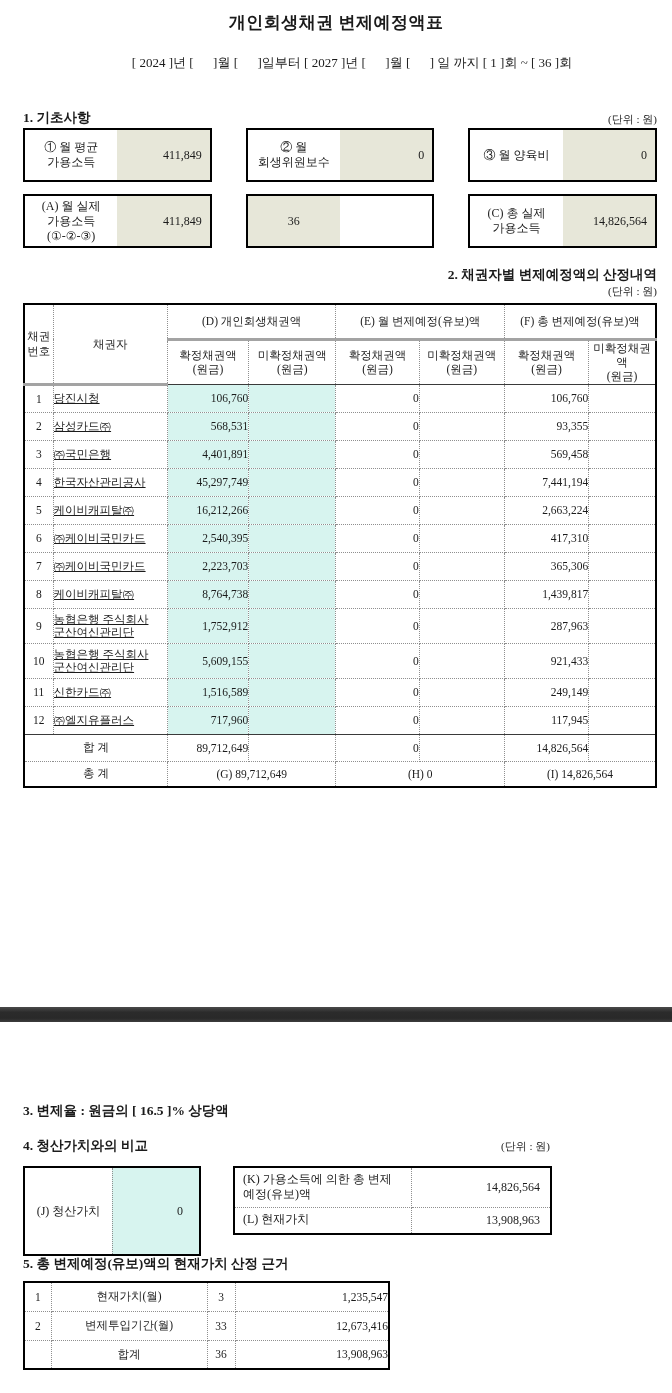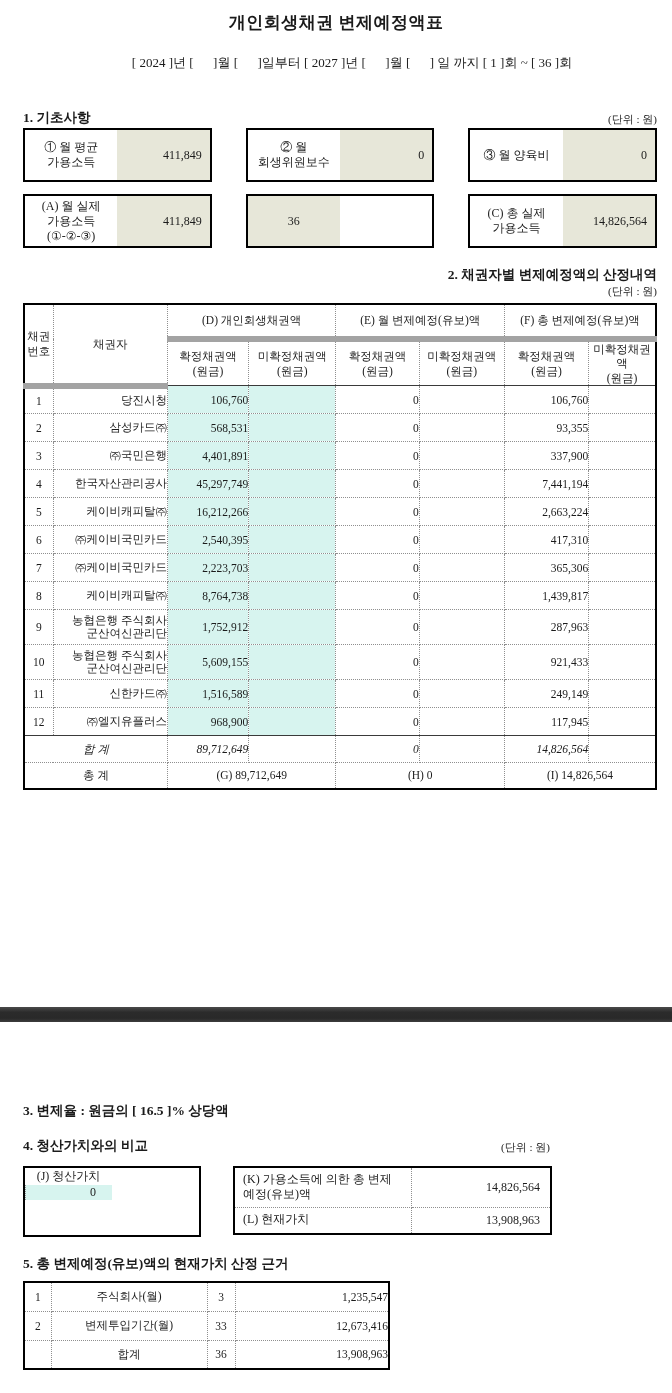--- a/index.html
+++ b/index.html
@@ -29,38 +29,38 @@
   .infobox .val { width:50%; background:#e7e7d9; display:flex; align-items:center;
     justify-content:flex-end; padding-right:8px; font-size:12px; }
   .infobox .val.center { justify-content:center; padding-right:0; }
 
   
   table { border-collapse:collapse; table-layout:fixed; }
   table.main { position:absolute; top:303px; left:23px; width:634px;
     border:2px solid #000; font-size:11.5px; }
   table.main th, table.main td { border:1px dotted #8f8f8f; padding:0; overflow:hidden; }
   table.main th { font-weight:normal; text-align:center; white-space:pre-line; line-height:1.25; }
-  tr.grouphead th { height:35px; border-bottom:6px solid #a3a3a3;margin-top:30px; }
+  tr.grouphead th { height:35px; border-bottom:3px solid #a3a3a3;margin-top:30px; }
   tr.subhead th { height:35px; border-bottom:1px solid #3a3a3a; }
   tr.datarow td { height:28px; }
   tr.tall td { height:35px; }
   tr.lastdata td { border-bottom:1px solid #3a3a3a; }
-  tr.sumrow td { height:27px;font-style:italic; }
+  tr.sumrow td { height:27px; }
   tr.totalrow td { height:26px; text-align:center;margin-top:11px; }
   td.center { text-align:center; }
-  td.creditor { text-align:right; white-space:pre-line; line-height:1.12; }
+  td.creditor { text-align:left; white-space:pre-line; line-height:1.12;text-decoration:underline; }
   td.num { text-align:right; padding-right:9px; }
   td.cyan { background:#d7f4ef; }
 
   .page-sep { position:absolute; top:1007px; left:0; width:672px; height:15px;
     background:linear-gradient(180deg,#4a4a4a,#2b2b2b 35%,#292929 75%,#3c3c3c); }
 
   
-  .jbox { position:absolute; top:1166px; left:23px; width:178px; height:71px;
-    border:2px solid #000; display:flex; background:#fff;flex-direction:column; }
+  .jbox { position:absolute; top:1166px; left:23px; width:178px; height:90px;
+    border:2px solid #000; display:flex; background:#fff; }
   .jbox .lbl { width:50%; display:flex; align-items:center; justify-content:center; font-size:12px; }
   .jbox .val { width:50%; background:#d7f4ef; border-left:1px dotted #8f8f8f;
     display:flex; align-items:center; justify-content:flex-end; padding-right:16px; font-size:12px; }
   table.kl { position:absolute; top:1166px; left:233px; width:317px;
     border:2px solid #000; font-size:12px; }
   table.kl td { border:1px dotted #8f8f8f; padding:0; }
   table.kl td.lbl { padding-left:8px; white-space:pre-line; line-height:1.3; text-align:left; }
   table.kl td.num { text-align:right; padding-right:10px; }
   tr.krow td { height:40px; }
   tr.lrow td { height:27px;margin-left:39px; }
@@ -174,21 +174,21 @@
       <td class="num">93,355</td>
       <td class="num"></td>
     </tr>
     <tr class="datarow">
       <td class="center">3</td>
       <td class="creditor">㈜국민은행</td>
       <td class="num cyan">4,401,891</td>
       <td class="num cyan"></td>
       <td class="num">0</td>
       <td class="num"></td>
-      <td class="num">337,900</td>
+      <td class="num">569,458</td>
       <td class="num"></td>
     </tr>
     <tr class="datarow">
       <td class="center">4</td>
       <td class="creditor">한국자산관리공사</td>
       <td class="num cyan">45,297,749</td>
       <td class="num cyan"></td>
       <td class="num">0</td>
       <td class="num"></td>
       <td class="num">7,441,194</td>
@@ -262,21 +262,21 @@
       <td class="num cyan">1,516,589</td>
       <td class="num cyan"></td>
       <td class="num">0</td>
       <td class="num"></td>
       <td class="num">249,149</td>
       <td class="num"></td>
     </tr>
     <tr class="datarow lastdata">
       <td class="center">12</td>
       <td class="creditor">㈜엘지유플러스</td>
-      <td class="num cyan">968,900</td>
+      <td class="num cyan">717,960</td>
       <td class="num cyan"></td>
       <td class="num">0</td>
       <td class="num"></td>
       <td class="num">117,945</td>
       <td class="num"></td>
     </tr>
 
     <tr class="sumrow">
       <td colspan="2" class="center">합 계</td>
       <td class="num">89,712,649</td>
@@ -294,21 +294,21 @@
     </tr>
   </tbody>
     </table>
 
   <div class="page-sep"></div>
 
   <div class="sec-row" style="top:1102px; width:634px;">
     <span class="sec-heading">3. 변제율 : 원금의 [ 16.5 ]% 상당액</span>
   </div>
 
-  <div class="sec-row" style="top:1137px; width:527px;">
+  <div class="sec-row" style="top:1137px; width:527px;align-items:center;">
     <span class="sec-heading">4. 청산가치와의 비교</span>
     <span class="unit">(단위 : 원)</span>
   </div>
 
   <div class="jbox">
     <div class="lbl">(J) 청산가치</div>
     <div class="val">0</div>
   </div>
 
   <table class="kl">
@@ -336,21 +336,21 @@
   <table class="t5">
     <colgroup>
         <col style="width:27px">
         <col style="width:156px">
         <col style="width:28px">
         <col style="width:154px">
       </colgroup>
     <tbody>
         <tr>
       <td class="center">1</td>
-      <td class="center">주식회사(월)</td>
+      <td class="center">현재가치(월)</td>
       <td class="center">3</td>
       <td class="num">1,235,547</td>
     </tr>
     <tr>
       <td class="center">2</td>
       <td class="center">변제투입기간(월)</td>
       <td class="center">33</td>
       <td class="num">12,673,416</td>
     </tr>
     <tr>

